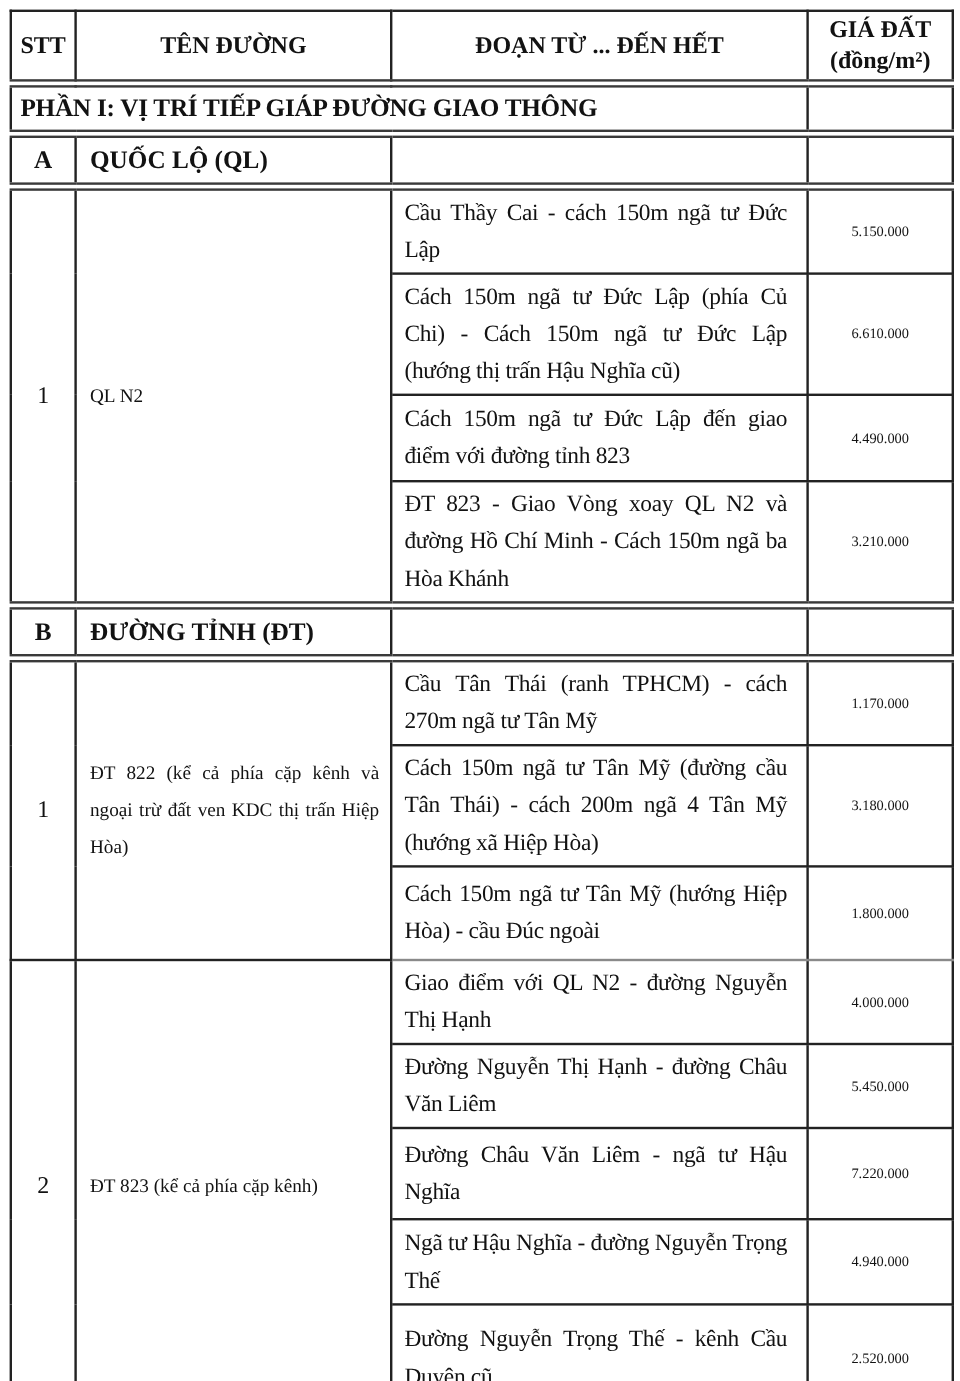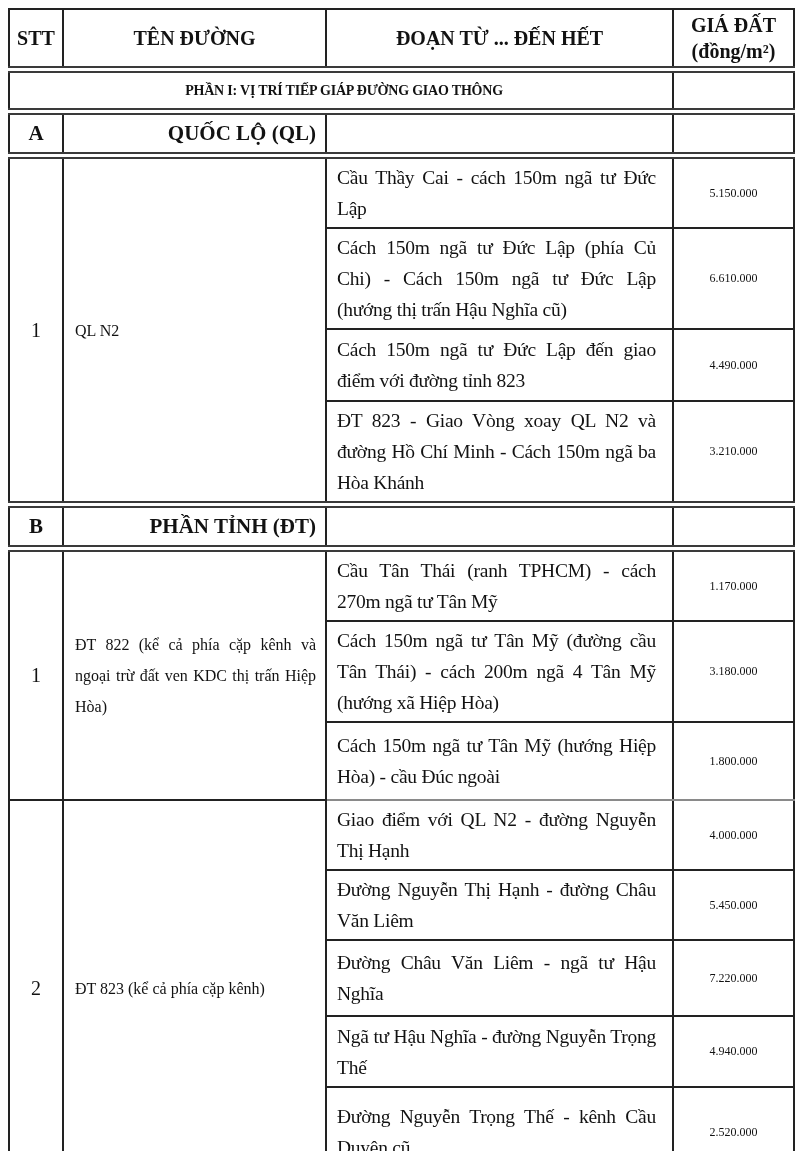--- a/index.html
+++ b/index.html
@@ -57,25 +57,25 @@
     font-size: 12px;
   }
   td.empty { background: #ffffff; }
   tr.gap > td, tr.gap > th {
     border-top: 7px double #3a3a3a;
   }
   tr.sec td {
     font-weight: bold;
     font-size: 21px;
   }
-  tr.sec td.name { text-align: right; }
+  tr.sec td.name { text-align: left; }
   td.part1-title {
     font-weight: bold;
-    font-size: 14px;
-    text-align: center;
+    font-size: 21px;
+    text-align: left;
     padding-left: 7px;
     letter-spacing: -0.2px;
   }
   tr.lb > td { border-bottom-color: #8a8a8a; }
   .hdr-line { display: block; }
 </style>
 </head>
 <body>
 
 <div class="page">
@@ -124,21 +124,21 @@
       <td class="seg">Cách 150m ngã tư Đức Lập đến giao điểm với đường tỉnh 823</td>
       <td class="price">4.490.000</td>
     </tr>
     <tr style="height:97px">
       <td class="seg">ĐT 823 - Giao Vòng xoay QL N2 và đường Hồ Chí Minh - Cách 150m ngã ba Hòa Khánh</td>
       <td class="price">3.210.000</td>
     </tr>
 
     <tr class="gap sec" style="height:38px">
       <td class="stt">B</td>
-      <td class="name">PHẦN TỈNH (ĐT)</td>
+      <td class="name">ĐƯỜNG TỈNH (ĐT)</td>
       <td class="empty"></td>
       <td class="empty"></td>
     </tr>
 
     <tr class="gap" style="height:66px">
       <td class="stt" rowspan="3">1</td>
       <td class="name" rowspan="3">ĐT 822 (kể cả phía cặp kênh và ngoại trừ đất ven KDC thị trấn Hiệp Hòa)</td>
       <td class="seg">Cầu Tân Thái (ranh TPHCM) - cách 270m ngã tư Tân Mỹ</td>
       <td class="price">1.170.000</td>
     </tr>

